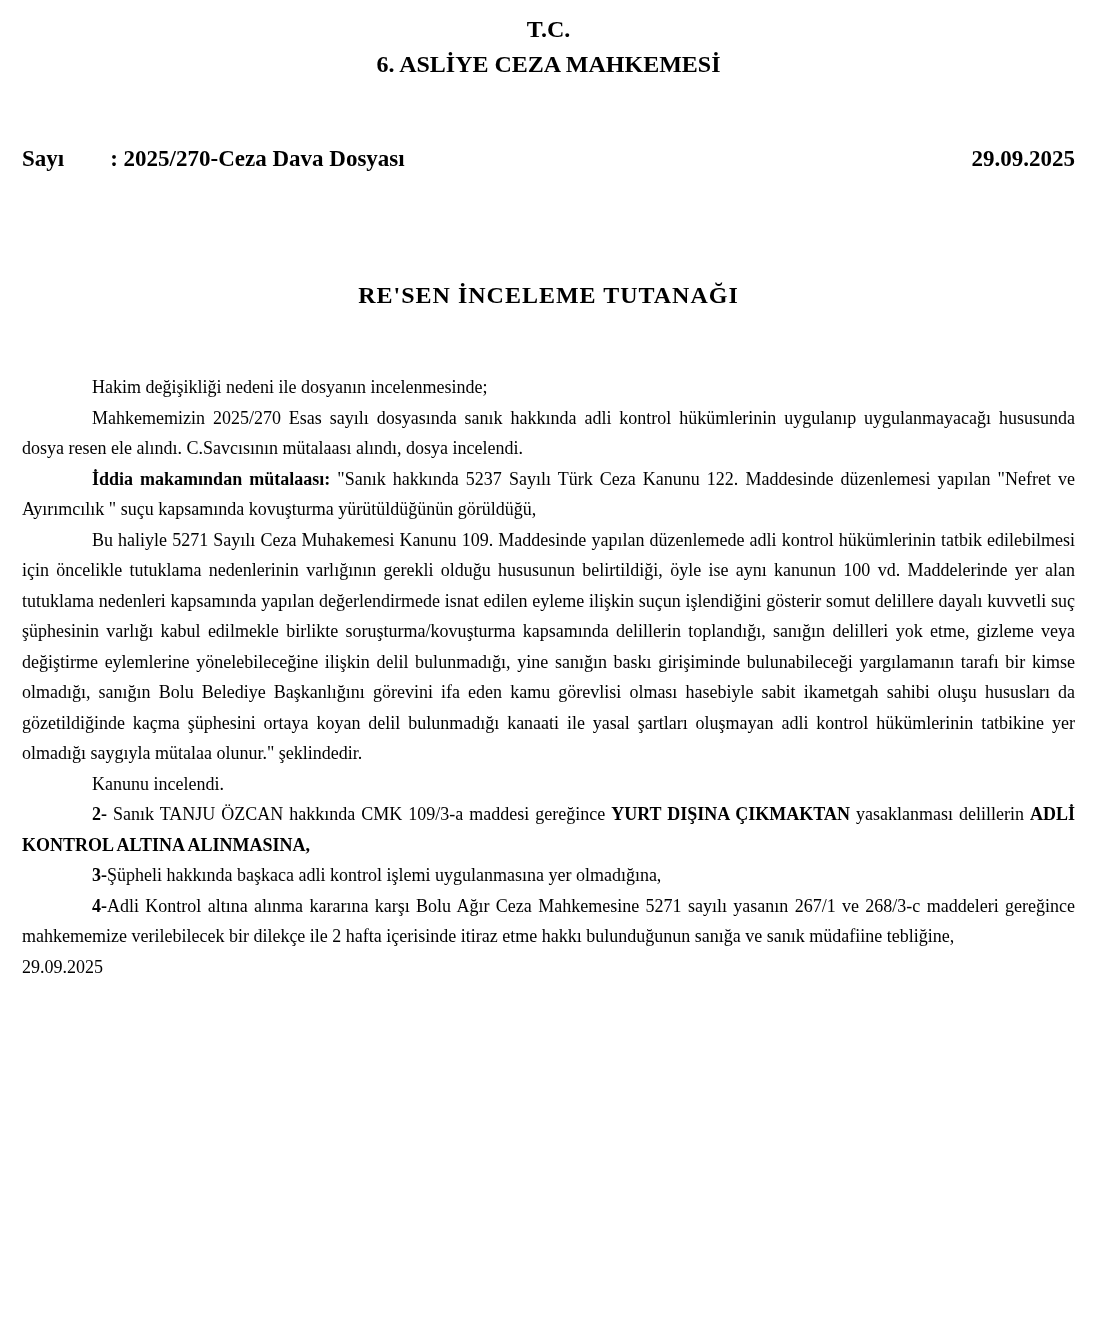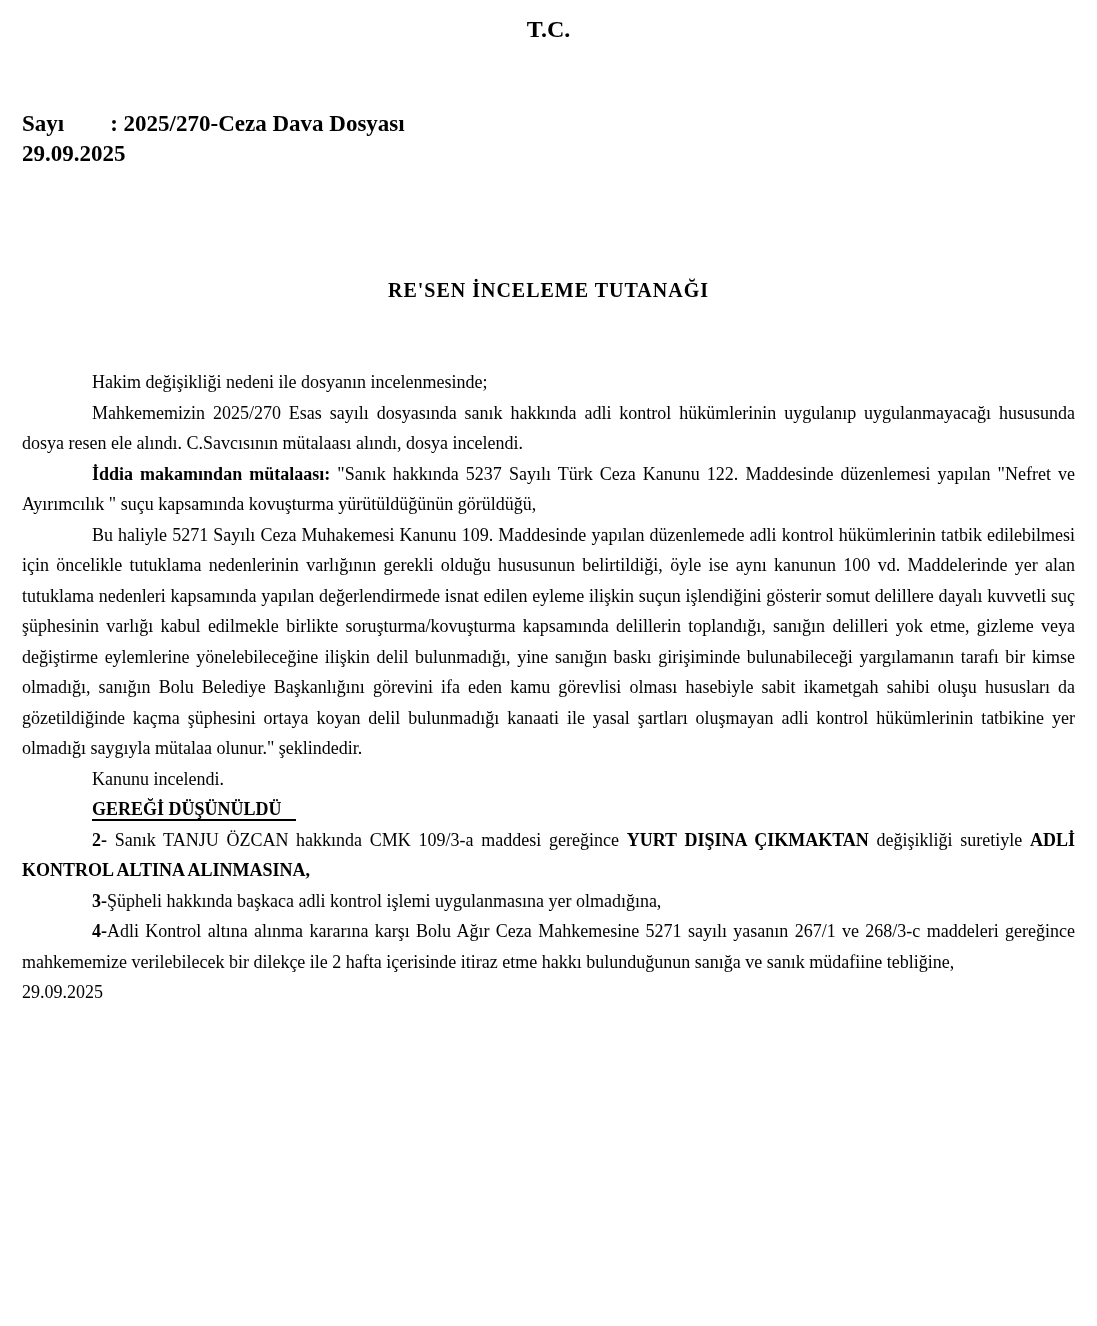--- a/index.html
+++ b/index.html
@@ -27,28 +27,27 @@
     line-height: 35px;
   }
   .meta-row {
     margin-top: 62px;
     display: flex;
     justify-content: space-between;
     align-items: baseline;
     font-weight: bold;
     font-size: 23px;
     line-height: 30px;
-    flex-direction: column;
   }
   .meta-value { margin-left: 46px; }
   .doc-title {
     margin-top: 104px;
     text-align: center;
     font-weight: bold;
-    font-size: 20px;
+    font-size: 24px;
     line-height: 34px;
     letter-spacing: 1px;
   }
   .doc-body {
     margin-top: 60px;
     font-size: 18px;
     line-height: 30.5px;
     text-align: justify;
   }
   .doc-body p {
@@ -67,20 +66,21 @@
   }
   b { font-weight: bold; }
 </style>
 </head>
 <body>
 
 <div class="page">
 
   <div class="doc-header">
     <div>T.C.</div>
+    <div>6. ASLİYE CEZA MAHKEMESİ</div>
   </div>
 
   <div class="meta-row">
     <div class="meta-left">
       <span>Sayı</span><span class="meta-value">: 2025/270-Ceza Dava Dosyası</span>
     </div>
     <div class="meta-date">29.09.2025</div>
   </div>
 
   <div class="doc-title">RE'SEN İNCELEME TUTANAĞI</div>
@@ -90,24 +90,23 @@
     <p>Hakim değişikliği nedeni ile dosyanın incelenmesinde;</p>
 
     <p>Mahkememizin 2025/270 Esas sayılı dosyasında sanık hakkında adli kontrol hükümlerinin uygulanıp uygulanmayacağı hususunda dosya resen ele alındı. C.Savcısının mütalaası alındı, dosya incelendi.</p>
 
     <p><b>İddia makamından  mütalaası:</b><span> "Sanık hakkında 5237 Sayılı Türk Ceza Kanunu 122. Maddesinde düzenlemesi yapılan "Nefret ve Ayırımcılık " suçu kapsamında kovuşturma yürütüldüğünün görüldüğü,</span></p>
 
     <p>Bu haliyle 5271 Sayılı Ceza Muhakemesi Kanunu 109. Maddesinde yapılan düzenlemede adli kontrol hükümlerinin tatbik edilebilmesi için öncelikle tutuklama nedenlerinin varlığının gerekli olduğu hususunun belirtildiği, öyle ise aynı kanunun 100 vd. Maddelerinde yer alan tutuklama nedenleri kapsamında yapılan değerlendirmede isnat edilen eyleme ilişkin suçun işlendiğini gösterir somut delillere dayalı kuvvetli suç şüphesinin varlığı kabul edilmekle birlikte soruşturma/kovuşturma kapsamında delillerin toplandığı, sanığın delilleri yok etme, gizleme veya değiştirme eylemlerine yönelebileceğine ilişkin delil bulunmadığı, yine sanığın baskı girişiminde bulunabileceği yargılamanın tarafı bir kimse olmadığı, sanığın Bolu Belediye Başkanlığını görevini ifa eden kamu görevlisi olması hasebiyle sabit ikametgah sahibi oluşu hususları da gözetildiğinde kaçma şüphesini ortaya koyan delil bulunmadığı kanaati ile yasal şartları oluşmayan adli kontrol hükümlerinin tatbikine yer olmadığı saygıyla mütalaa olunur." şeklindedir.</p>
 
     <p>Kanunu incelendi.</p>
 
-    <p class="heading-line"><span class="underlined">GEREĞİ DÜŞÜNÜLDÜ</span></p>
 
 
-    <p><b>2-</b><span> Sanık TANJU ÖZCAN hakkında CMK 109/3-a maddesi gereğince </span><b>YURT DIŞINA ÇIKMAKTAN</b><span> değişikliği suretiyle </span><b>ADLİ KONTROL ALTINA ALINMASINA,</b></p>
+    <p><b>2-</b><span> Sanık TANJU ÖZCAN hakkında CMK 109/3-a maddesi gereğince </span><b>YURT DIŞINA ÇIKMAKTAN</b><span> yasaklanması delillerin </span><b>ADLİ KONTROL ALTINA ALINMASINA,</b></p>
 
     <p><b>3-</b><span>Şüpheli hakkında başkaca adli kontrol işlemi uygulanmasına yer olmadığına,</span></p>
 
     <p><b>4-</b><span>Adli Kontrol altına alınma kararına karşı Bolu Ağır Ceza Mahkemesine 5271 sayılı yasanın 267/1 ve 268/3-c maddeleri gereğince mahkememize verilebilecek bir dilekçe ile 2 hafta içerisinde itiraz etme hakkı bulunduğunun sanığa ve sanık müdafiine tebliğine,</span></p>
 
 
     <p class="footer-date">29.09.2025</p>
 
   </div>
 

